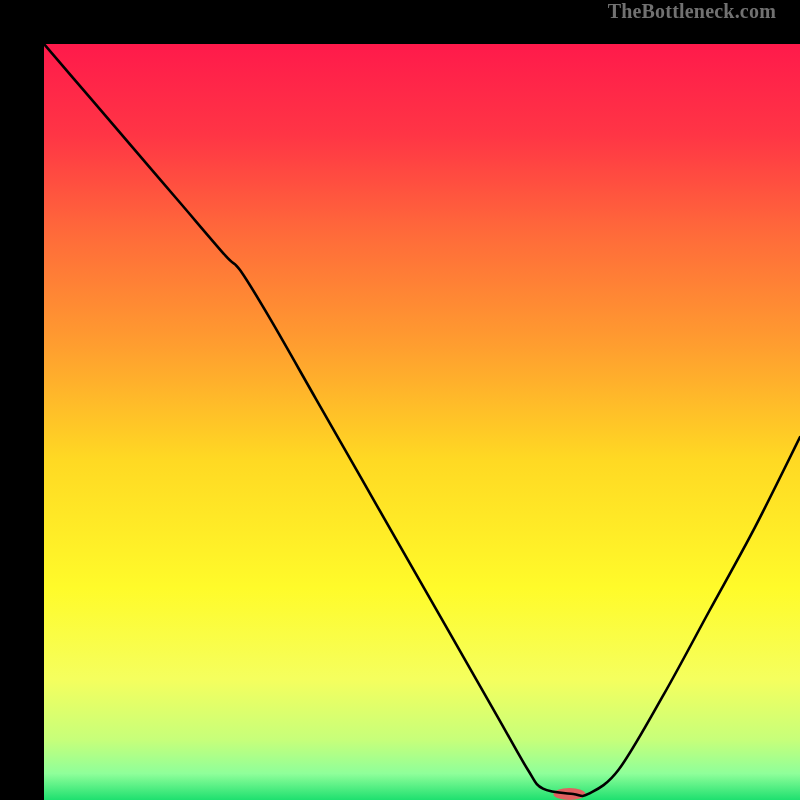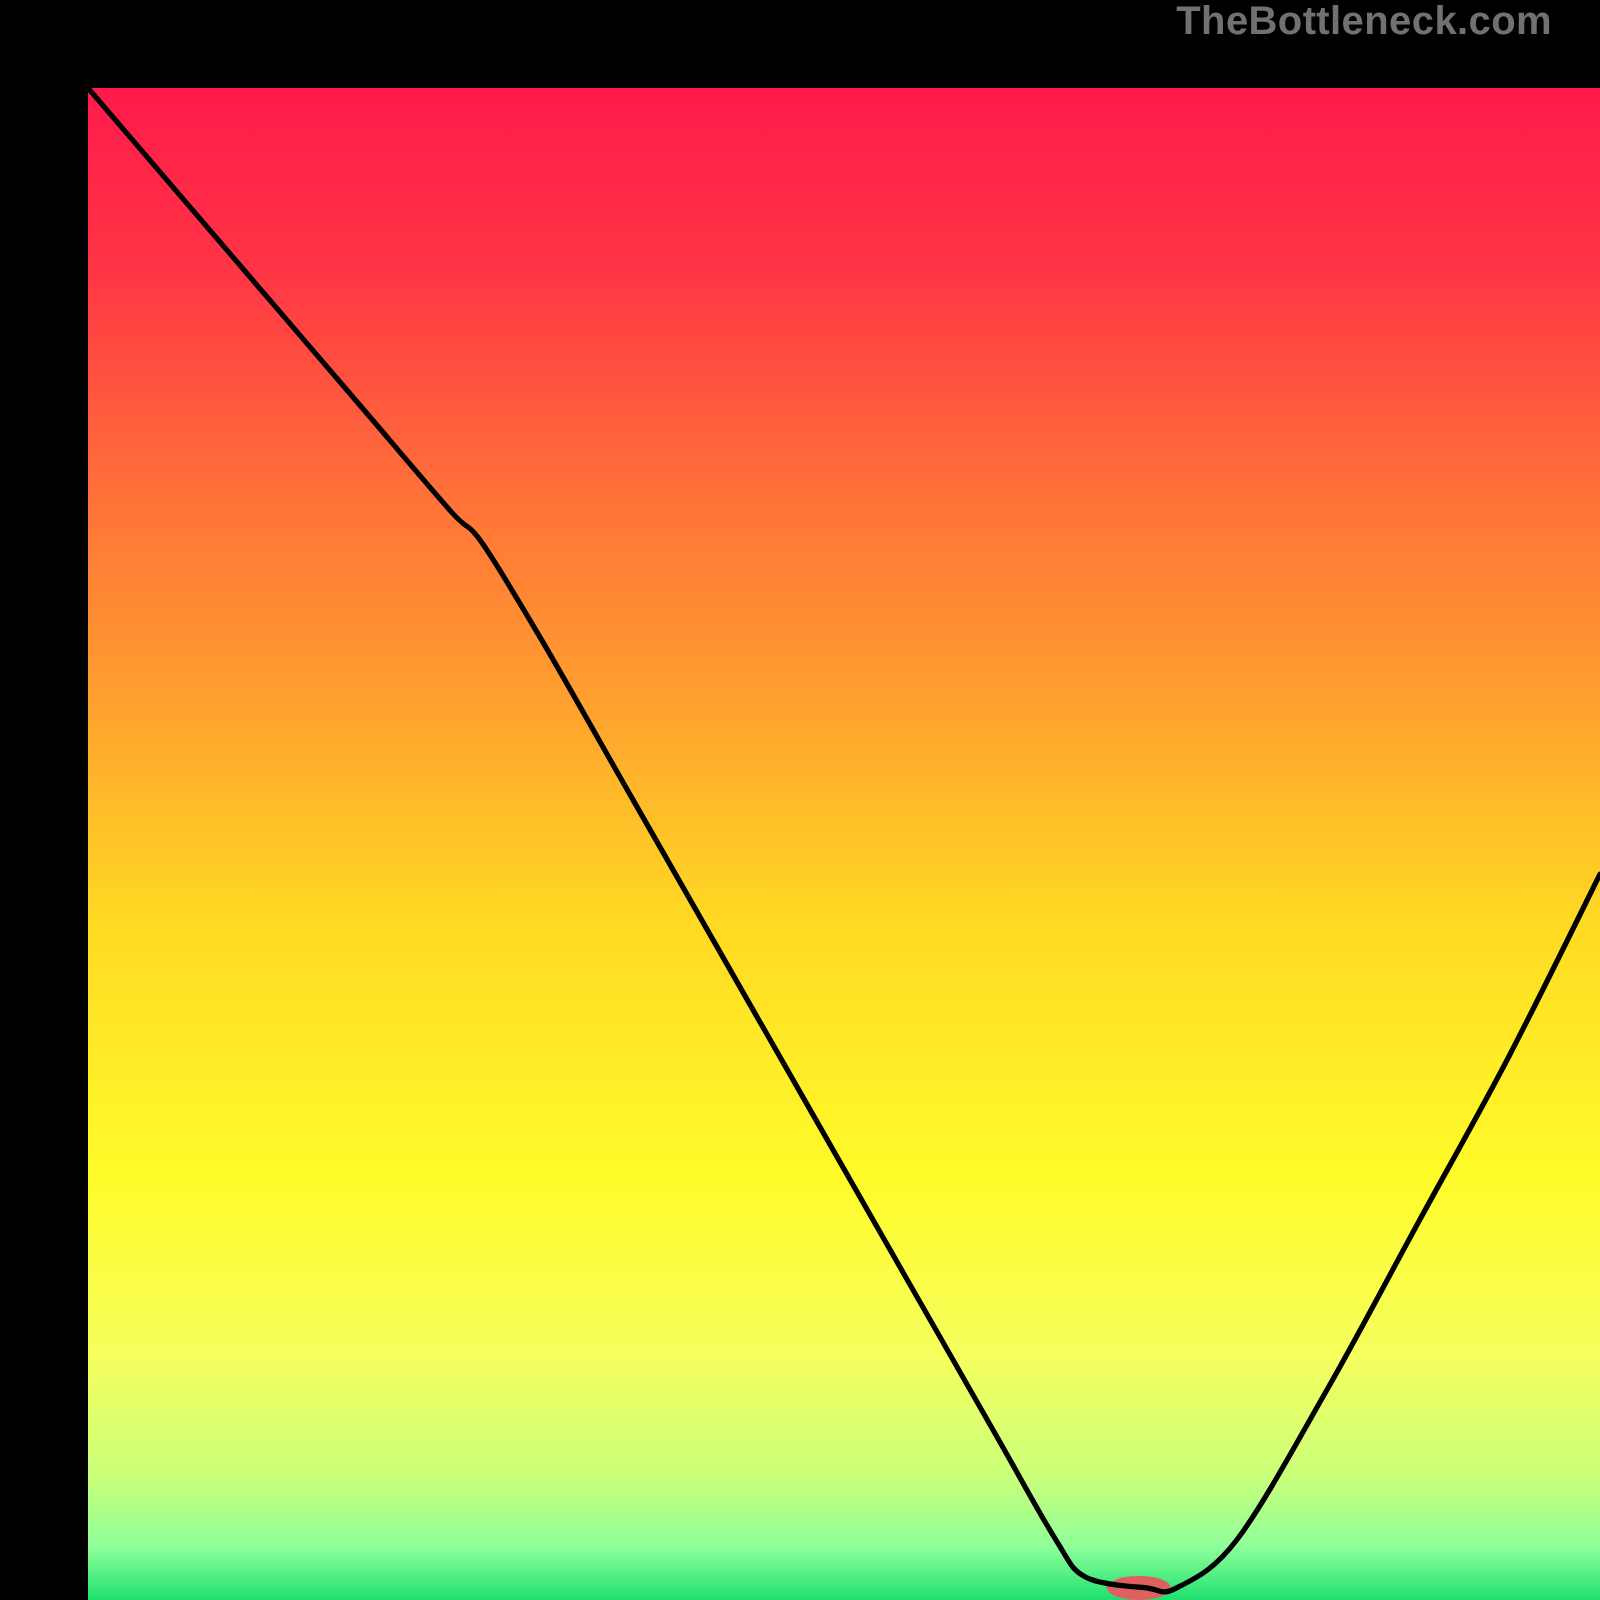--- a/index.html
+++ b/index.html
@@ -23,21 +23,21 @@
     position: absolute;
     left: 22px;
     top: 22px;
     width: 756px;
     height: 756px;
   }
   .watermark {
     position: absolute;
     top: 0px;
     right: 24px;
-    font-family: Liberation Sans, sans-serif;
+    font-family: Liberation Serif, serif;
     font-size: 20px;
     font-weight: 600;
     color: #717171;
     letter-spacing: 0.2px;
     z-index: 10;
   }
 </style>
 </head>
 <body>
 

